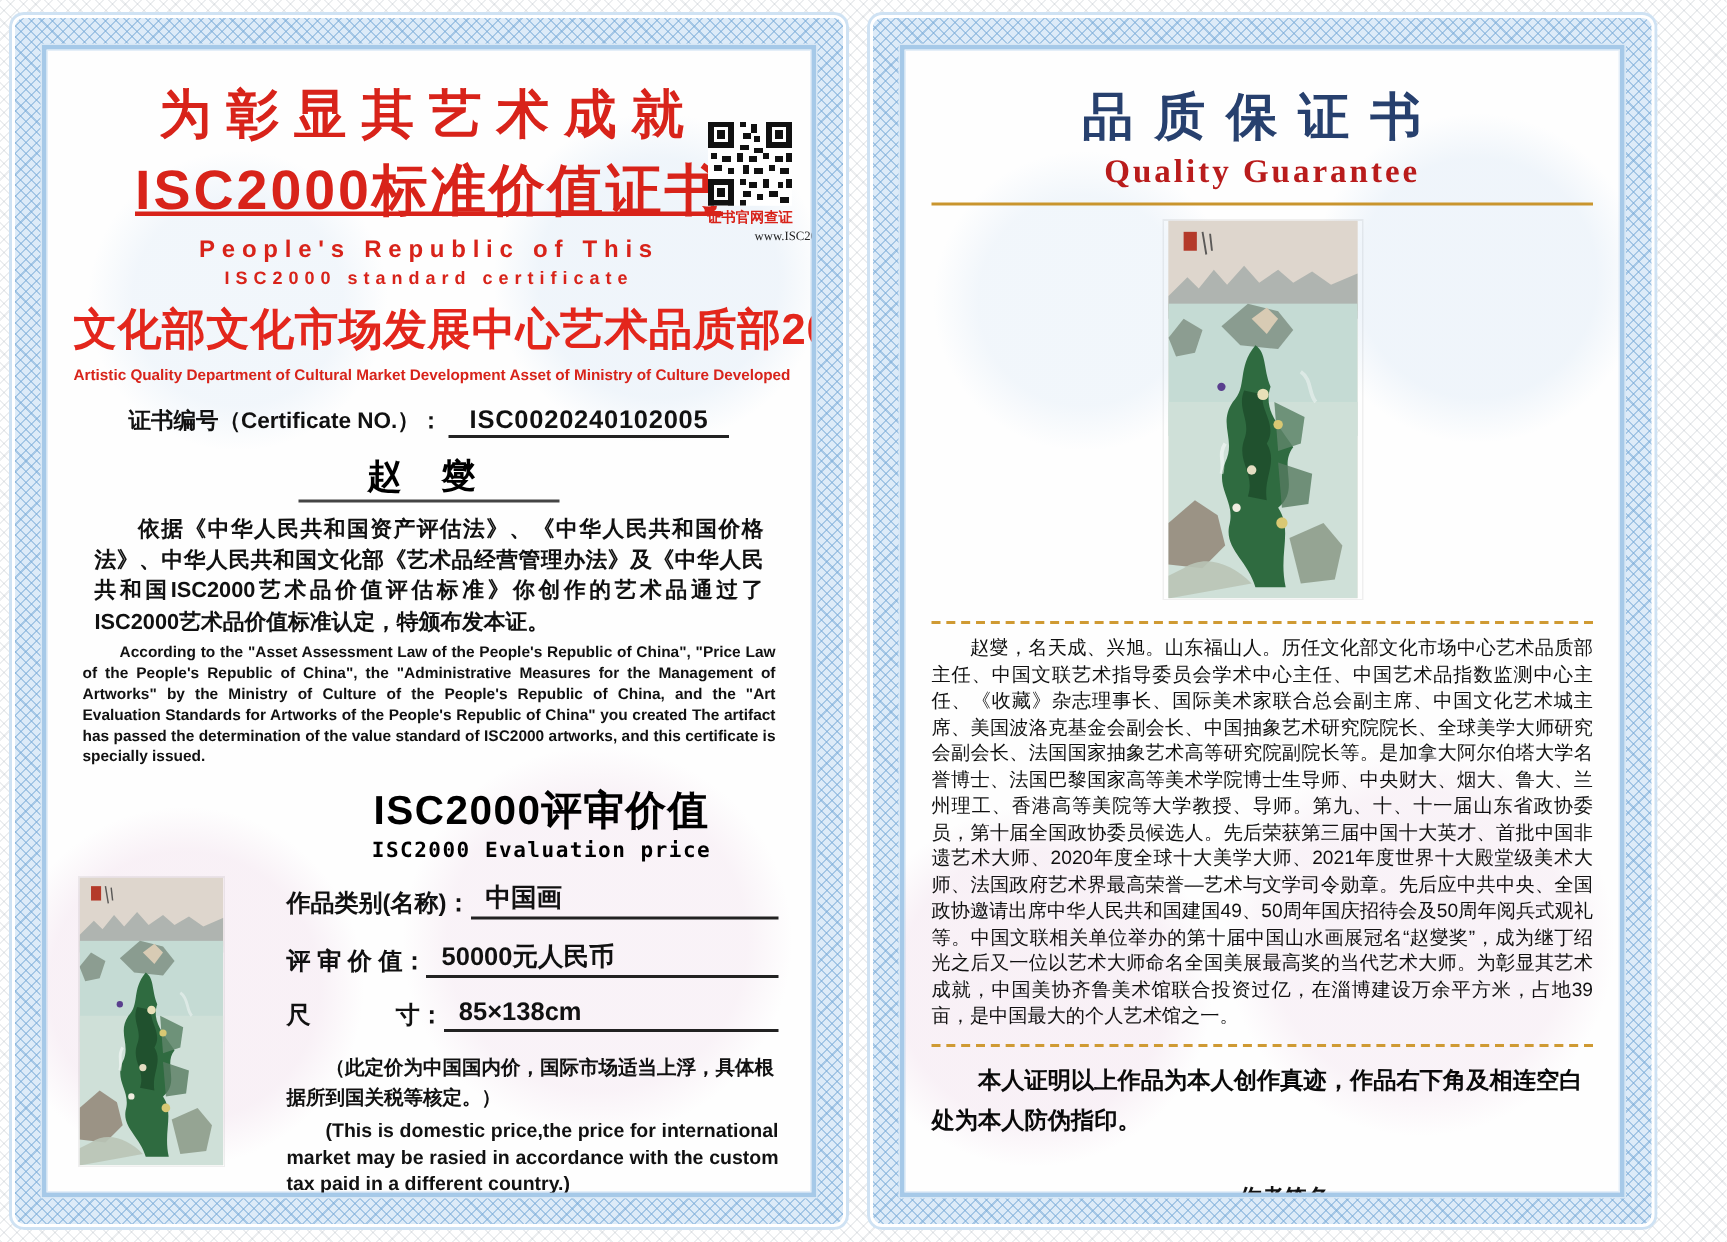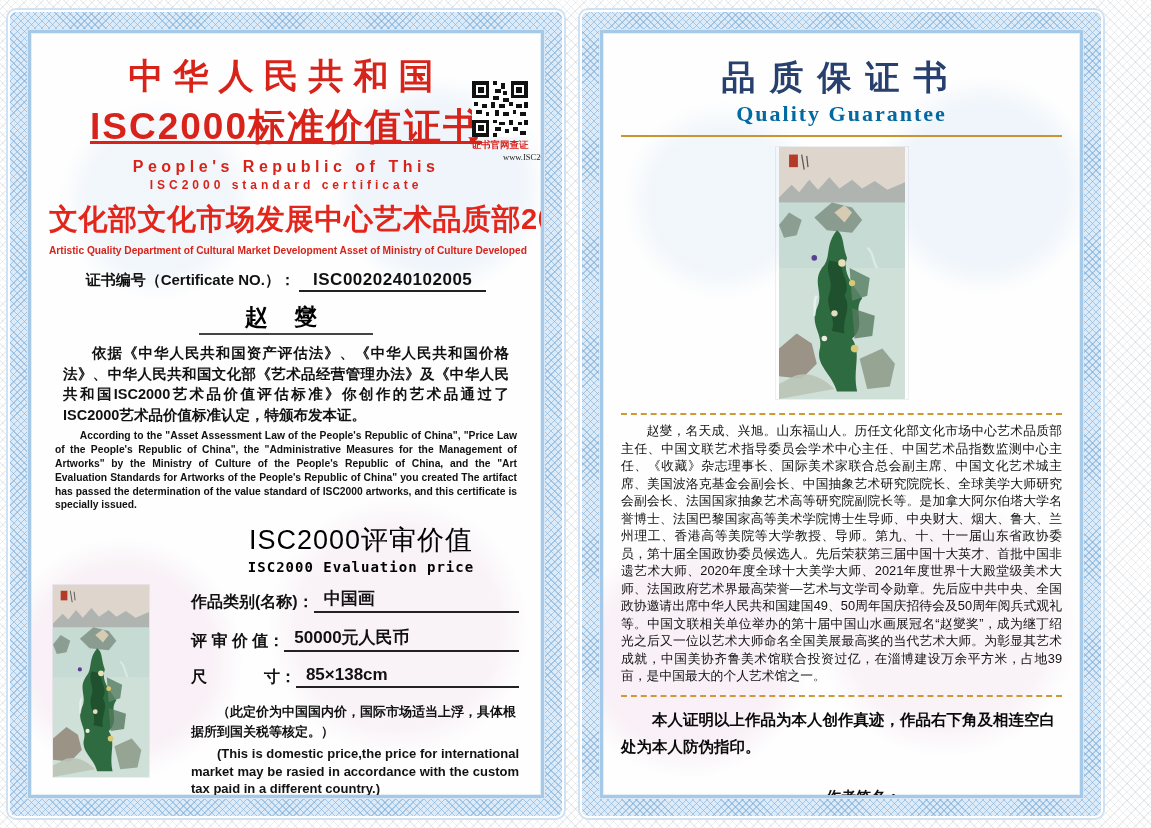--- a/index.html
+++ b/index.html
@@ -60,37 +60,37 @@
   .certno-label { font-weight:bold; }
   .certno-value { font-weight:bold; font-size:17px; border-bottom:2px solid #222; padding:0 14px 1px; letter-spacing:.5px; }
 
   .artist-name { text-align:center; margin-top:12px; }
   .artist-name span { font-size:23px; font-weight:bold; letter-spacing:10px; border-bottom:2px solid #444; padding:0 46px 3px; }
 
   .body-cn { margin:10px 14px 0; font-size:14.5px; font-weight:600; line-height:1.42; text-align:justify; text-indent:2em; color:#111; }
   .body-en { margin:4px 6px 0; font-size:10.3px; font-weight:600; line-height:1.34; text-align:justify; text-indent:2.4em; color:#111; }
 
   .eval-head { margin-top:10px; margin-left:150px; text-align:center; }
-  .eval-cn { font-size:27px; font-weight:normal; color:#000; letter-spacing:1px; }
+  .eval-cn { font-size:27px; font-weight:bold; color:#000; letter-spacing:1px; }
   .eval-en { font-size:14px; font-weight:bold; font-family:"DejaVu Sans Mono", monospace; letter-spacing:1px; margin-top:1px; }
 
   .main-flex { display:flex; margin-top:10px; }
   .painting-col { width:122px; padding-left:4px; }
   .painting-sm { width:96px; height:192px; display:block; box-shadow:0 0 0 1px rgba(0,0,0,.06); }
   .fields-col { flex:1; padding-left:20px; padding-right:4px; }
   .field-row { display:flex; align-items:flex-end; margin-top:13px; font-weight:bold; }
   .field-row:first-child { margin-top:2px; }
   .field-label { font-size:16px; white-space:pre; color:#111; }
   .field-value { flex:1; font-size:17px; border-bottom:2px solid #222; padding:0 0 1px 10px; color:#111; }
   .note-cn { margin-top:14px; font-size:13px; font-weight:bold; line-height:1.5; color:#111; text-indent:2em; }
   .note-en { margin-top:4px; font-size:13px; font-weight:bold; line-height:1.35; color:#111; text-align:justify; text-indent:2em; }
 
   
   .r-title { text-align:center; margin-top:8px; font-family:"Liberation Serif", serif; font-weight:bold; color:#27406e; font-size:34px; letter-spacing:14px; white-space:nowrap; }
-  .r-title-en { text-align:center; font-family:"Liberation Serif", serif; font-weight:bold; color:#0369a1; font-size:22px; letter-spacing:2px; margin-top:0px; }
+  .r-title-en { text-align:center; font-family:"Liberation Serif", serif; font-weight:bold; color:#b91c1c; font-size:22px; letter-spacing:2px; margin-top:0px; }
   .gold-line { border:none; border-top:2.5px solid #c9952e; margin:8px 0 0; }
   .r-painting-wrap { text-align:center; margin-top:10px; }
   .painting-lg { width:132px; height:252px; display:inline-block; box-shadow:0 0 0 1px rgba(0,0,0,.06); }
   .gold-dash { border:none; border-top:2px dashed #cf9a33; margin:10px 0 0; }
   .bio { margin-top:7px; font-size:12.8px; line-height:1.37; text-align:justify; text-indent:2em; color:#101010; font-weight:500; }
   .declaration { margin-top:9px; font-size:15.5px; font-weight:bold; line-height:1.75; text-indent:2em; color:#0a0a0a; }
   .sign-row { margin-top:28px; padding-left:205px; font-size:15px; font-weight:bold; color:#111; }
 </style>
 </head>
 <body>
@@ -134,21 +134,21 @@
     </symbol>
   </defs>
 </svg>
 
 <div class="sheet">
 
   <div class="cert cert-left">
     <div class="cert-inner">
       <div class="inner-pad">
 
-        <div class="l-title1">中华人民共和国</div>
+        <div class="l-title1">为彰显其艺术成就</div>
         <div class="l-title2">ISC2000标准价值证书</div>
         <div class="l-en1">People's Republic of This</div>
         <div class="l-en2">ISC2000 standard certificate</div>
 
         <div class="qr-wrap">
           <div class="qr-box">
             <svg width="56" height="56" viewBox="0 0 29 29" shape-rendering="crispEdges">
               <rect width="29" height="29" fill="#fff"></rect>
               <g fill="#111">
                 <rect x="0" y="0" width="9" height="2"></rect>

